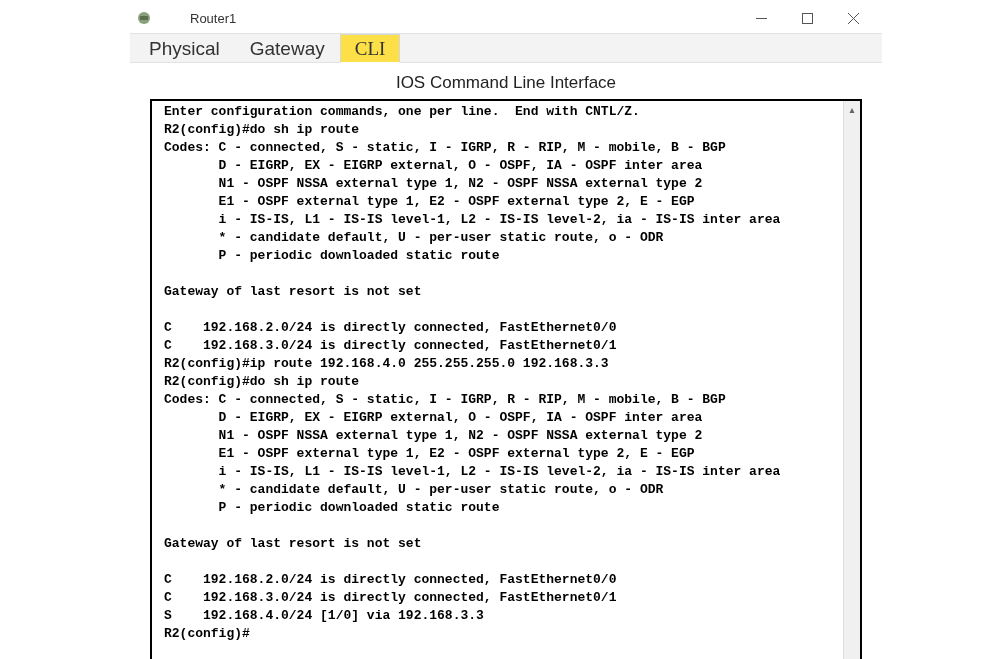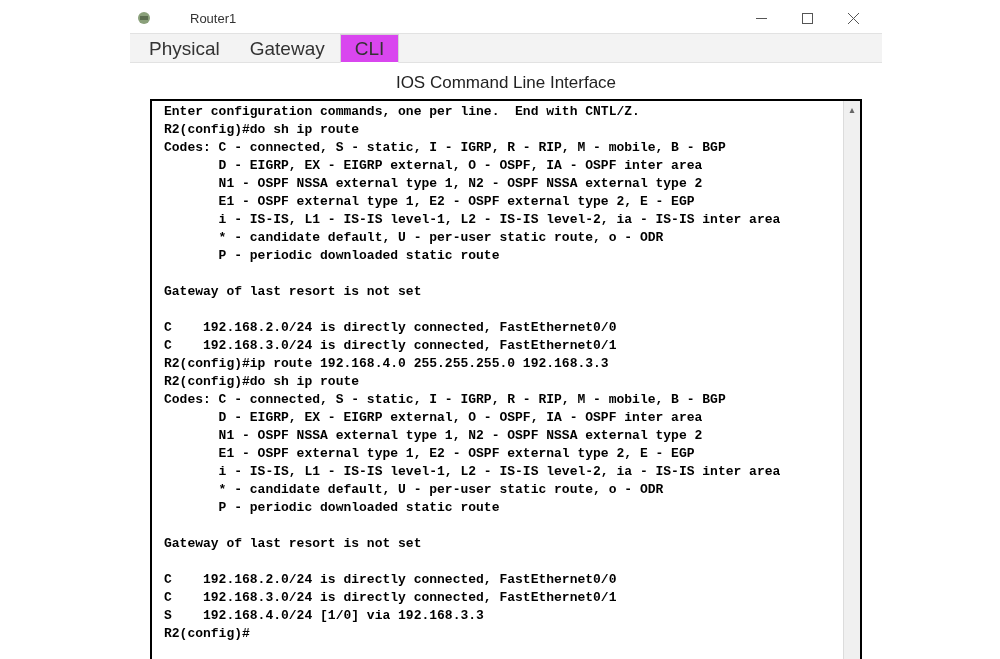--- a/index.html
+++ b/index.html
@@ -63,24 +63,25 @@
       padding: 0 14px;
       font-size: 19px;
       color: #333;
       display: flex;
       align-items: center;
       border: 1px solid transparent;
       border-bottom: none;
       cursor: pointer;
     }
     .tab.active {
-      background: #d946ef;
+      background: #fde047;
       border-color: #d6d6d6;
       border-bottom: 1px solid #fff;
       margin-bottom: -1px;
+      font-family: Liberation Serif, serif;
     }
     .cli-area {
       padding: 6px 20px 10px 20px;
     }
     .cli-title {
       text-align: center;
       font-size: 17px;
       color: #222;
       margin: 4px 0 6px 0;
       font-weight: normal;

